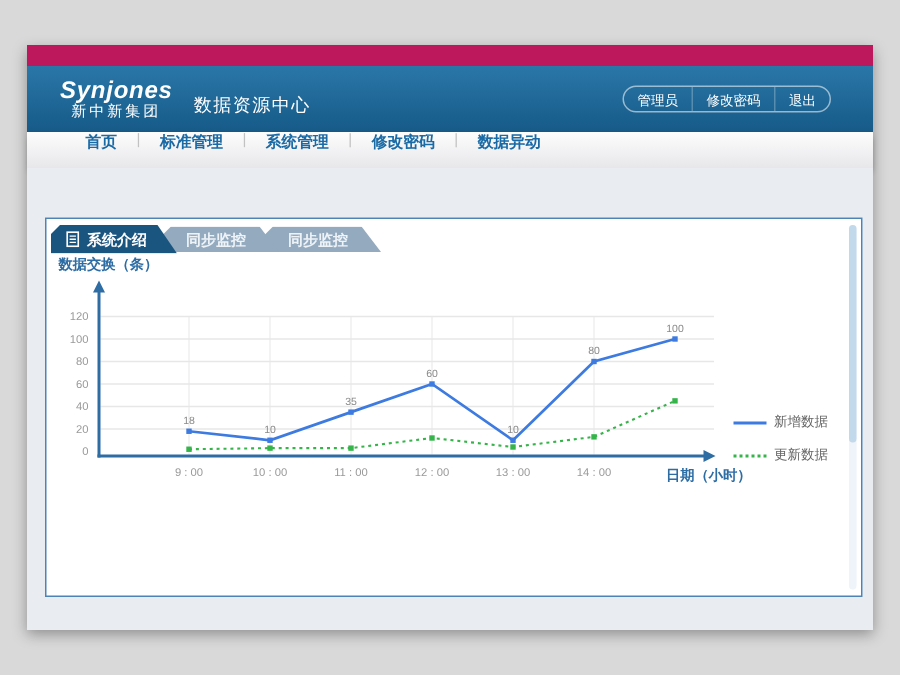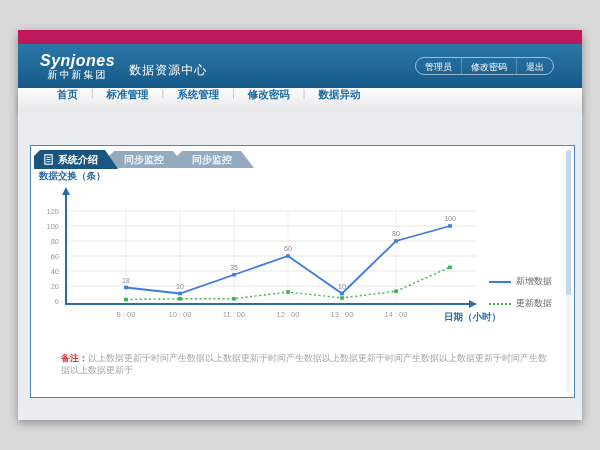--- a/index.html
+++ b/index.html
@@ -199,23 +199,20 @@
           <div class="legend-item">
             <span class="leg-line leg-solid"></span>
             <span class="lbl">新增数据</span>
           </div>
           <div class="legend-item">
             <span class="leg-line leg-dotted"></span>
             <span class="lbl">更新数据</span>
           </div>
         </div>
 
-        <div class="note">
-          <span class="note-label">备注：</span><span>以上数据更新于时间产生数据以上数据更新于时间产生数据以上数据更新于时间产生数据以上数据更新于时间产生数据以上数据更新于</span>
-        </div>
 
         <div class="scroll-track">
           <div class="scroll-thumb"></div>
         </div>
       </div>
     </div>
 
   </div>
 </div>
 

